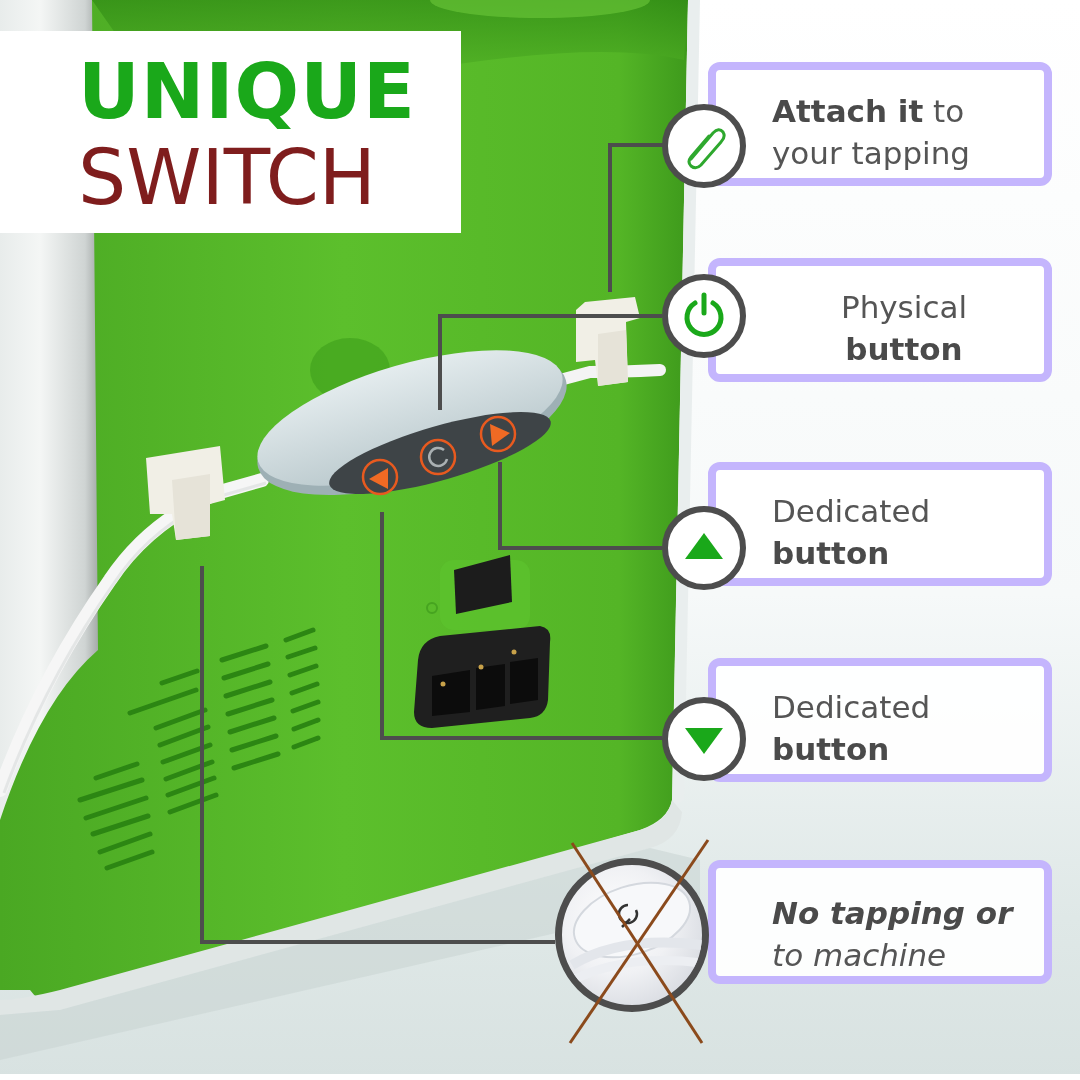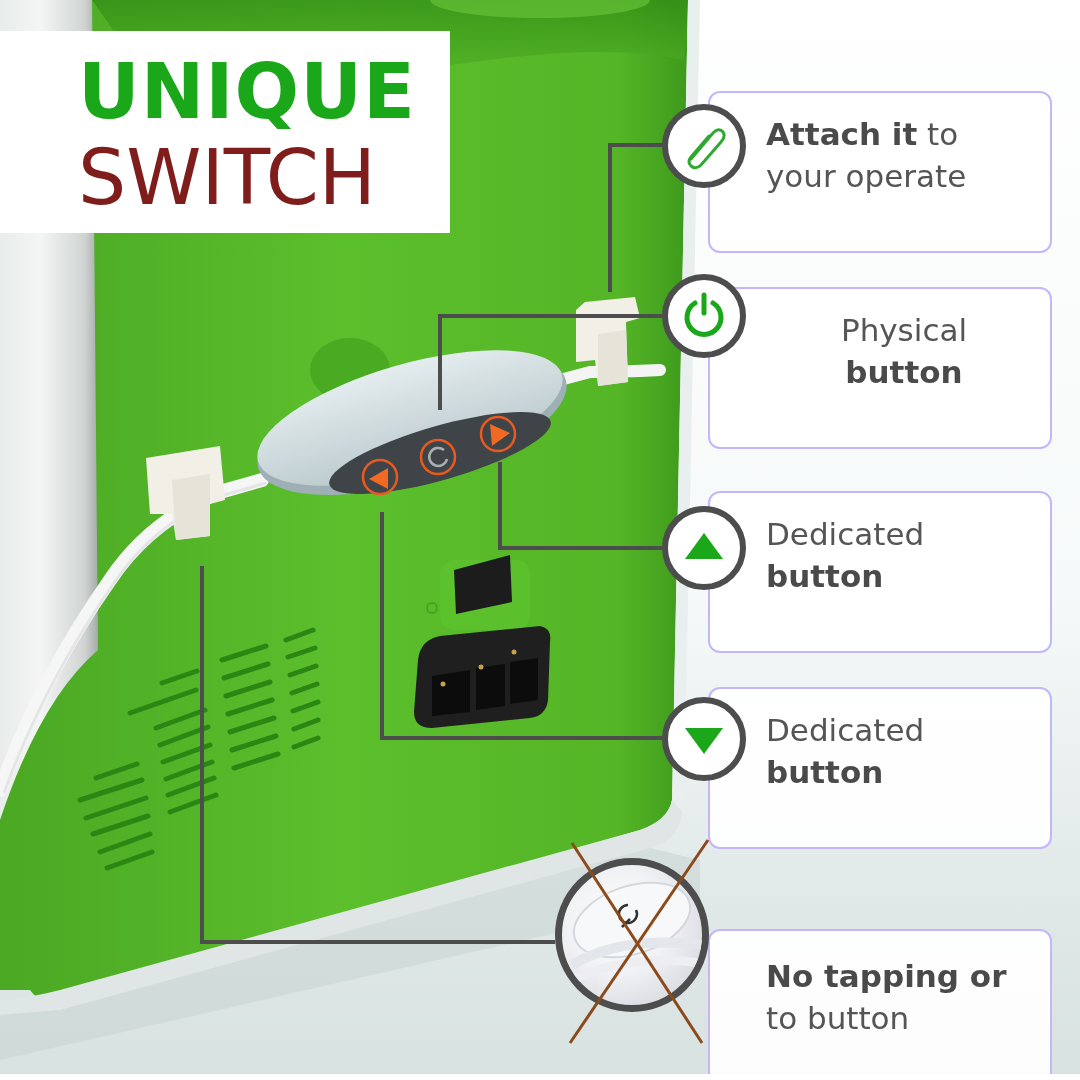--- a/index.html
+++ b/index.html
@@ -17,33 +17,33 @@
       position: absolute; left: 0; top: 0; width: 100px; height: 900px;
       background: linear-gradient(90deg, #e8eceb 0%, #f4f6f5 40%, #cfd4d3 85%, #9ea4a2 100%);
     }
     .frame-bottom-line {
       position: absolute; left: 0; top: 1074px; width: 1080px; height: 6px; background: #ffffff;
     }
     .device-svg { position: absolute; left: 0; top: 0; }
     .title-card {
       position: absolute; left: 0; top: 31px; width: 450px; height: 202px;
       background: #ffffff;
+      padding-left: 11px;
     }
     .title-line1, .title-line2 {
       position: absolute; left: 78px; font-weight: bold; letter-spacing: 1px;
       font-family: "DejaVu Sans", "Liberation Sans", sans-serif;
     }
     .title-line1 { top: 52px; font-size: 76px; color: #1aa81a; line-height: 80px; }
     .title-line2 { top: 138px; font-size: 76px; color: #7f1d1d; font-weight: normal; line-height: 80px; letter-spacing: 0px; }
 
     .callout {
-      position: absolute; left: 708px; width: 344px; height: 162px;
-      border: 2px solid #c4b5fd; border-radius: 12px; background: rgba(255,255,255,0.93);
+      position: absolute; left: 708px; width: 344px; height: 124px;
+      border: 8px solid #c4b5fd; border-radius: 12px; background: rgba(255,255,255,0.93);
       box-sizing: border-box;
-      margin-top: 29px;
     }
     .callout-text {
       position: absolute; left: 56px; top: 20px; right: 8px;
       font-size: 31px; line-height: 42px; color: #4a4a4a;
       font-family: "DejaVu Sans", "Liberation Sans", sans-serif;
     }
     .callout-text .b { font-weight: bold; color: #4a4a4a; }
     .callout-text .n { font-weight: normal; color: #555555; }
     .callout-text .line { display: block; white-space: nowrap; }
 
@@ -174,21 +174,21 @@
   </svg>
 
   <div class="title-card">
     <div class="title-line1" style="top:21px;">UNIQUE</div>
     <div class="title-line2" style="top:107px;">SWITCH</div>
   </div>
 
   <div class="callout" style="top:62px;">
     <div class="callout-text">
       <span class="line"><span class="b">Attach it</span><span class="n"> to</span></span>
-      <span class="line"><span class="n">your operate</span></span>
+      <span class="line"><span class="n">your tapping</span></span>
     </div>
   </div>
   <div class="icon-circle" style="left:662px; top:104px;">
     <svg width="50" height="50" viewBox="0 0 50 50">
       <path d="M12 38 L34 12 Q40 6 44 11 Q47 16 42 21 L22 44 Q17 49 12 45 Q8 41 12 36 L30 15" stroke="#2ea82e" stroke-width="3" fill="none" stroke-linecap="round"></path>
     </svg>
   </div>
 
   <div class="callout" style="top:258px;text-align:center;">
     <div class="callout-text">
@@ -220,24 +220,24 @@
       <span class="line"><span class="n">Dedicated</span></span>
       <span class="line"><span class="b">button</span></span>
     </div>
   </div>
   <div class="icon-circle" style="left:662px; top:697px;">
     <svg width="50" height="50" viewBox="0 0 50 50">
       <polygon points="6,14 44,14 25,40" fill="#1aa81a"></polygon>
     </svg>
   </div>
 
-  <div class="callout" style="top:900px;">
+  <div class="callout" style="top:860px;font-style:italic;">
     <div class="callout-text" style="top:24px;">
       <span class="line"><span class="b">No tapping or</span></span>
-      <span class="line"><span class="n">to button</span></span>
+      <span class="line"><span class="n">to machine</span></span>
     </div>
   </div>
   <div class="photo-circle">
     <svg width="140" height="140" viewBox="0 0 140 140">
       <ellipse cx="70" cy="55" rx="60" ry="34" transform="rotate(-18 70 55)" fill="#f7f8fa" stroke="#d4d8de" stroke-width="2"></ellipse>
       <path d="M10 100 Q60 70 140 80" stroke="#e3e6eb" stroke-width="10" fill="none"></path>
       <path d="M5 118 Q60 88 140 98" stroke="#eceef2" stroke-width="9" fill="none"></path>
       <path d="M74 45 A9 9 0 1 1 66 40" stroke="#333" stroke-width="2.5" fill="none"></path>
       <line x1="68" y1="54" x2="60" y2="62" stroke="#333" stroke-width="2.5"></line>
     </svg>

